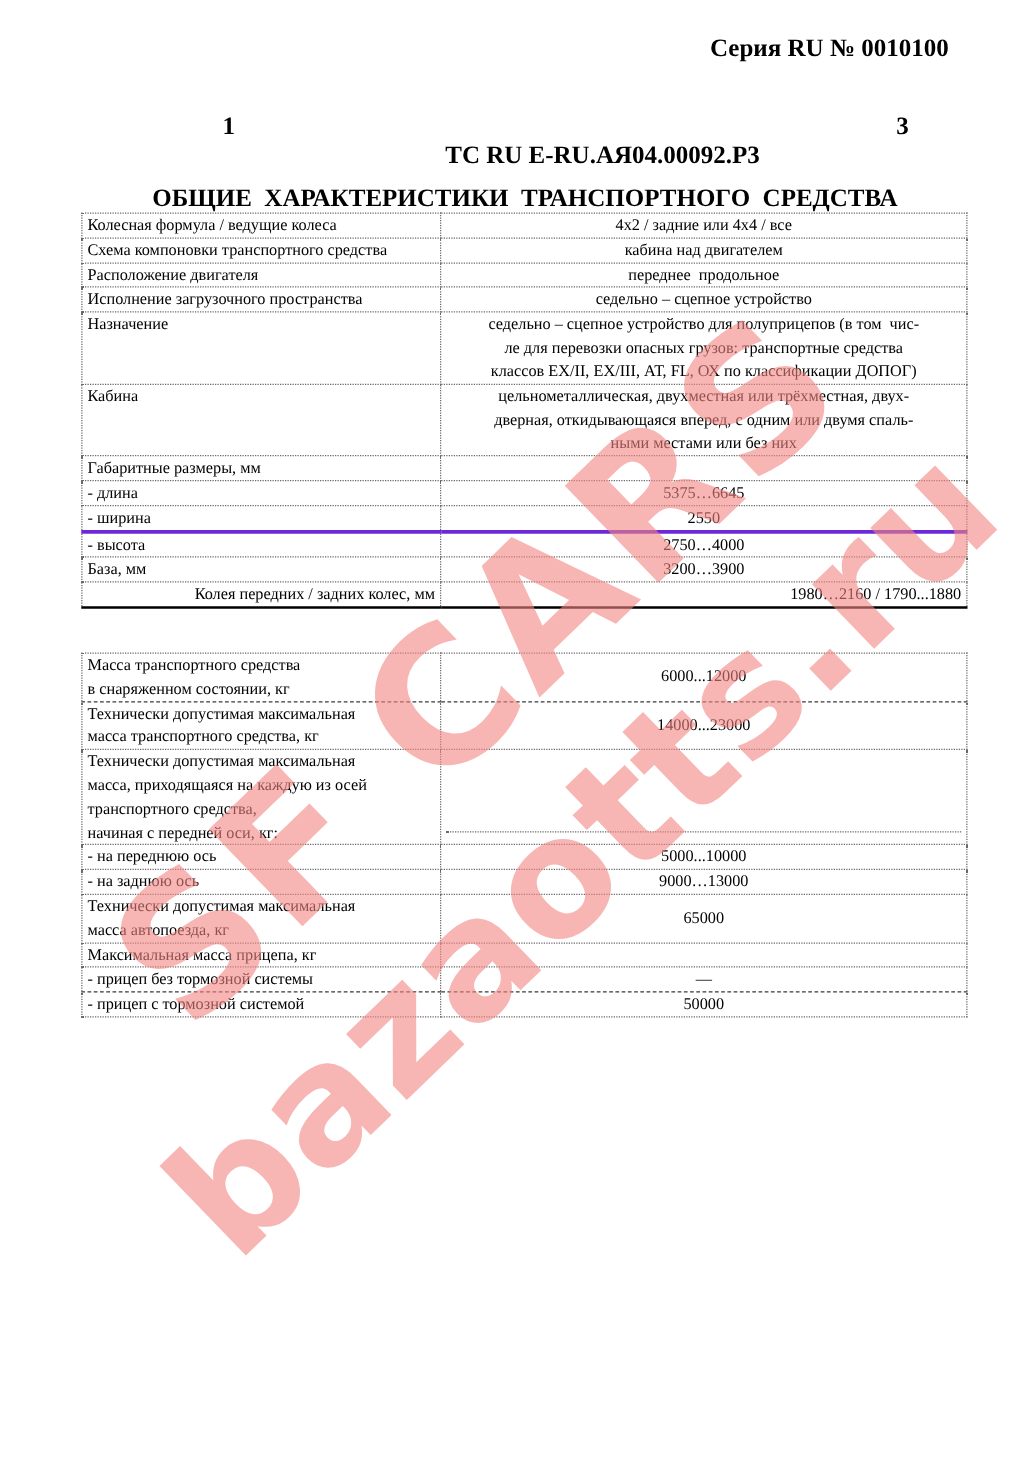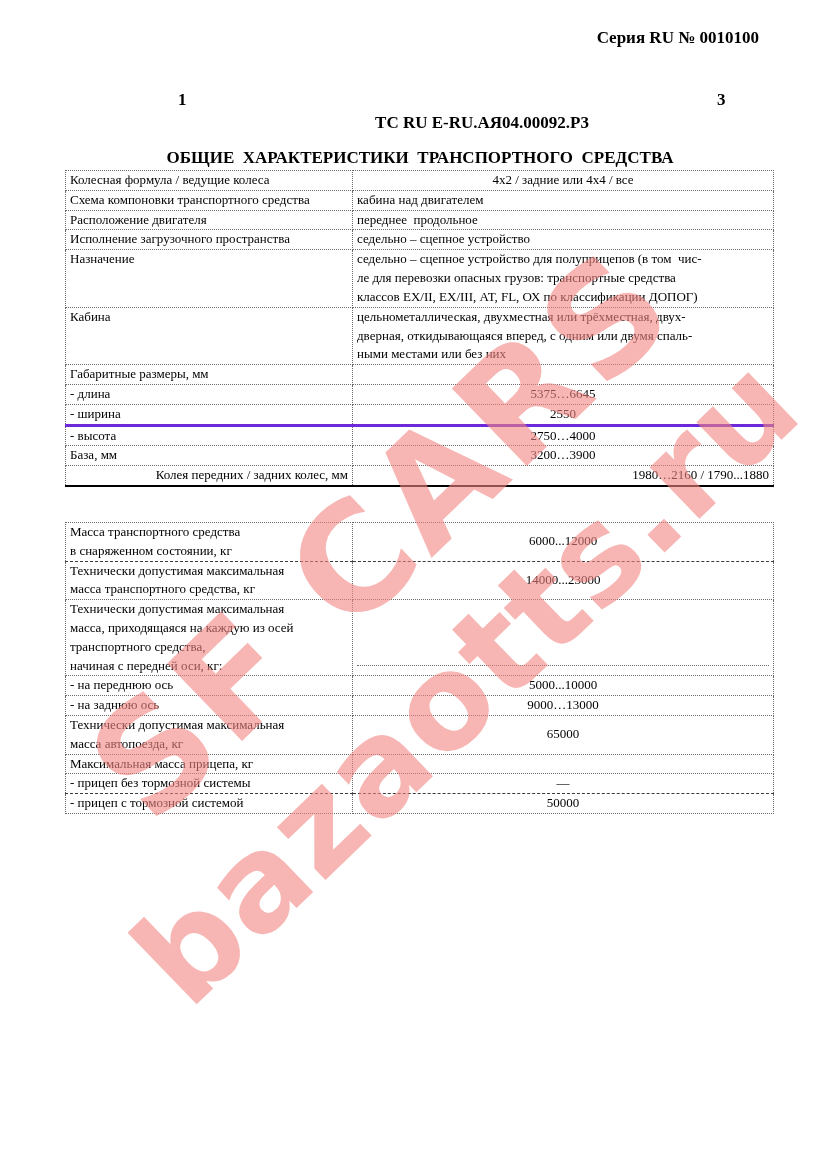--- a/index.html
+++ b/index.html
@@ -1,41 +1,41 @@
 <!DOCTYPE html>
 <html><head>
 <meta charset="utf-8">
 <style>
   html,body{margin:0;padding:0;}
   body{
     width:827px;height:1170px;position:relative;background:#ffffff;
     font-family:"Liberation Serif","DejaVu Serif",serif;color:#000;overflow:hidden;
   }
-  .hdr{position:absolute;font-weight:bold;font-size:17px;white-space:pre;}
+  .hdr{position:absolute;font-weight:bold;font-size:20px;white-space:pre;}
   #series{top:28px;right:68px;}
   #pg-left{top:90px;left:178px;}
   #pg-right{top:90px;left:717px;}
   #approval{top:113px;left:482px;transform:translateX(-50%);}
   #section-title{top:148px;left:420px;transform:translateX(-50%);}
 
   table.spec{
     position:absolute;left:65px;width:708px;
     border-collapse:collapse;table-layout:fixed;
     font-size:13px;line-height:18.8px;
   }
   #t1{top:170px;}
   #t2{top:486px;margin-top:36px;}
   table.spec td{
     border:1px dotted #6a6a6a;
     padding:0 4px;vertical-align:top;overflow:hidden;
     white-space:pre-wrap;
   }
   td.lbl{text-align:left;}
   td.val{text-align:center;}
-  td.val.left{text-align:left;}
+  td.val.left{text-align:center;}
   td.ind{padding-left:38px;}
   #t2 td.val{vertical-align:middle;}
   tr.solid-bottom td{border-bottom:2px solid #000;text-align:right;}
   tr.dash-bottom td{border-bottom:1px dashed #3a3a3a;}
   tr.dark-top td{border-top:3px solid #6d28d9;}
   .cell-split{height:56px;border-bottom:1px dotted #6a6a6a;}
 
   .wm{
     position:absolute;pointer-events:none;z-index:5;
     font-family:"DejaVu Sans","Liberation Sans",sans-serif;

